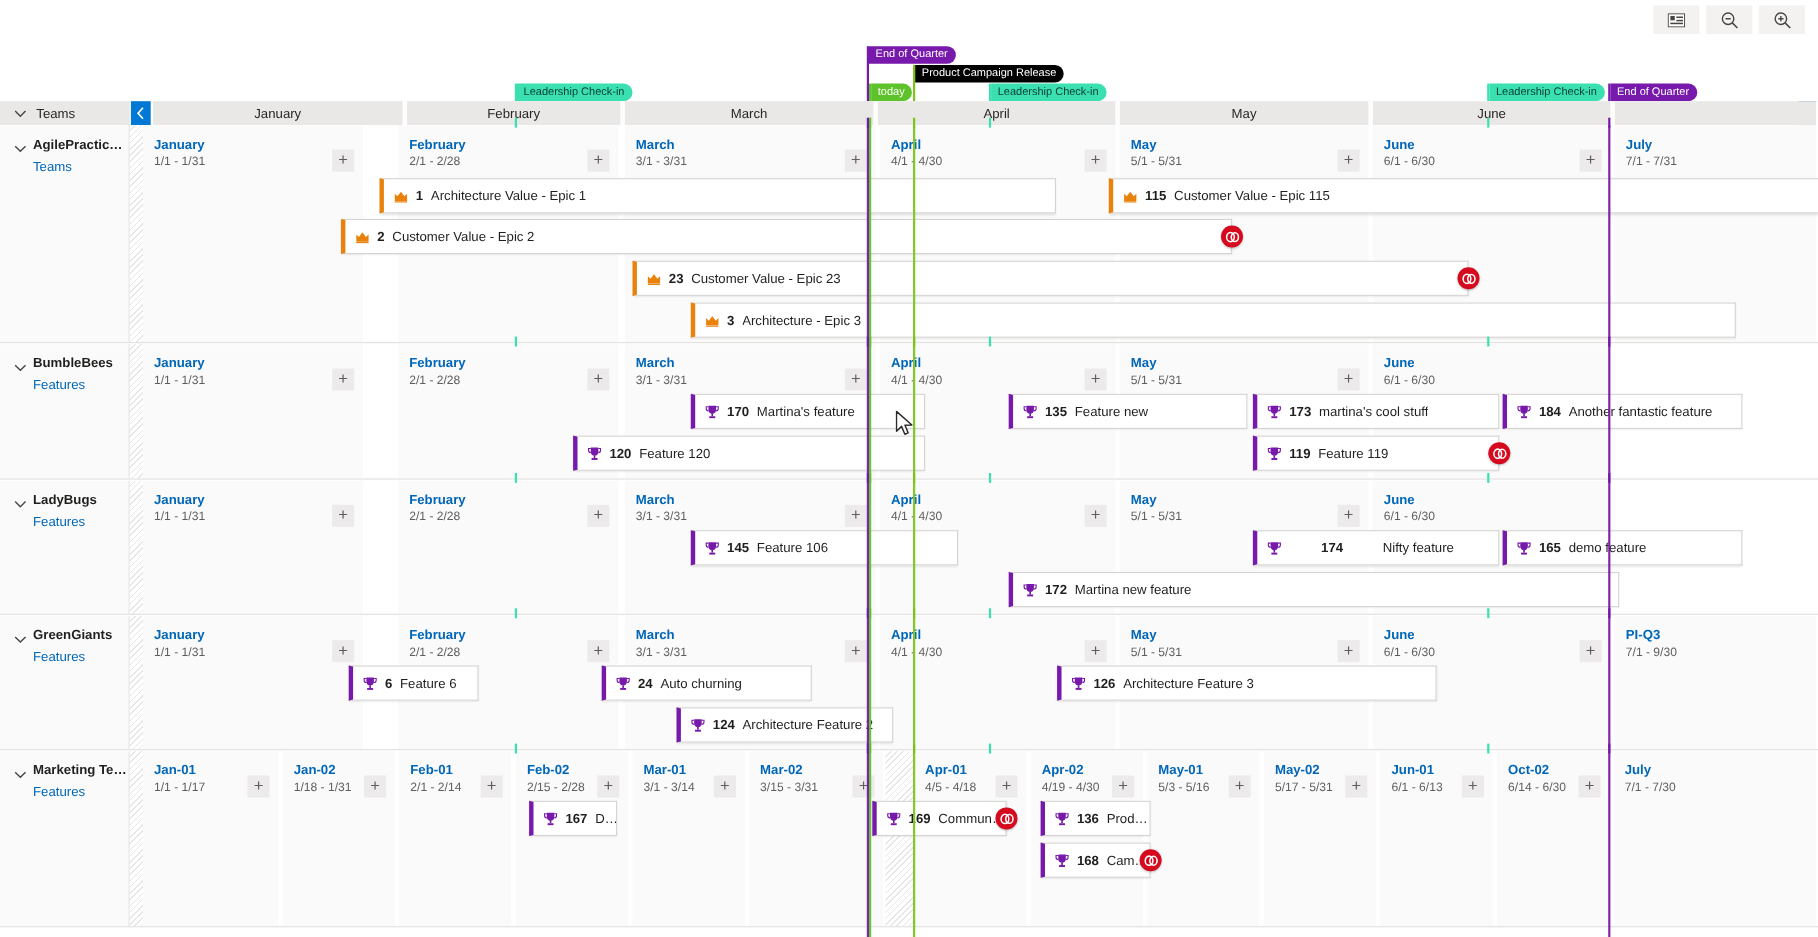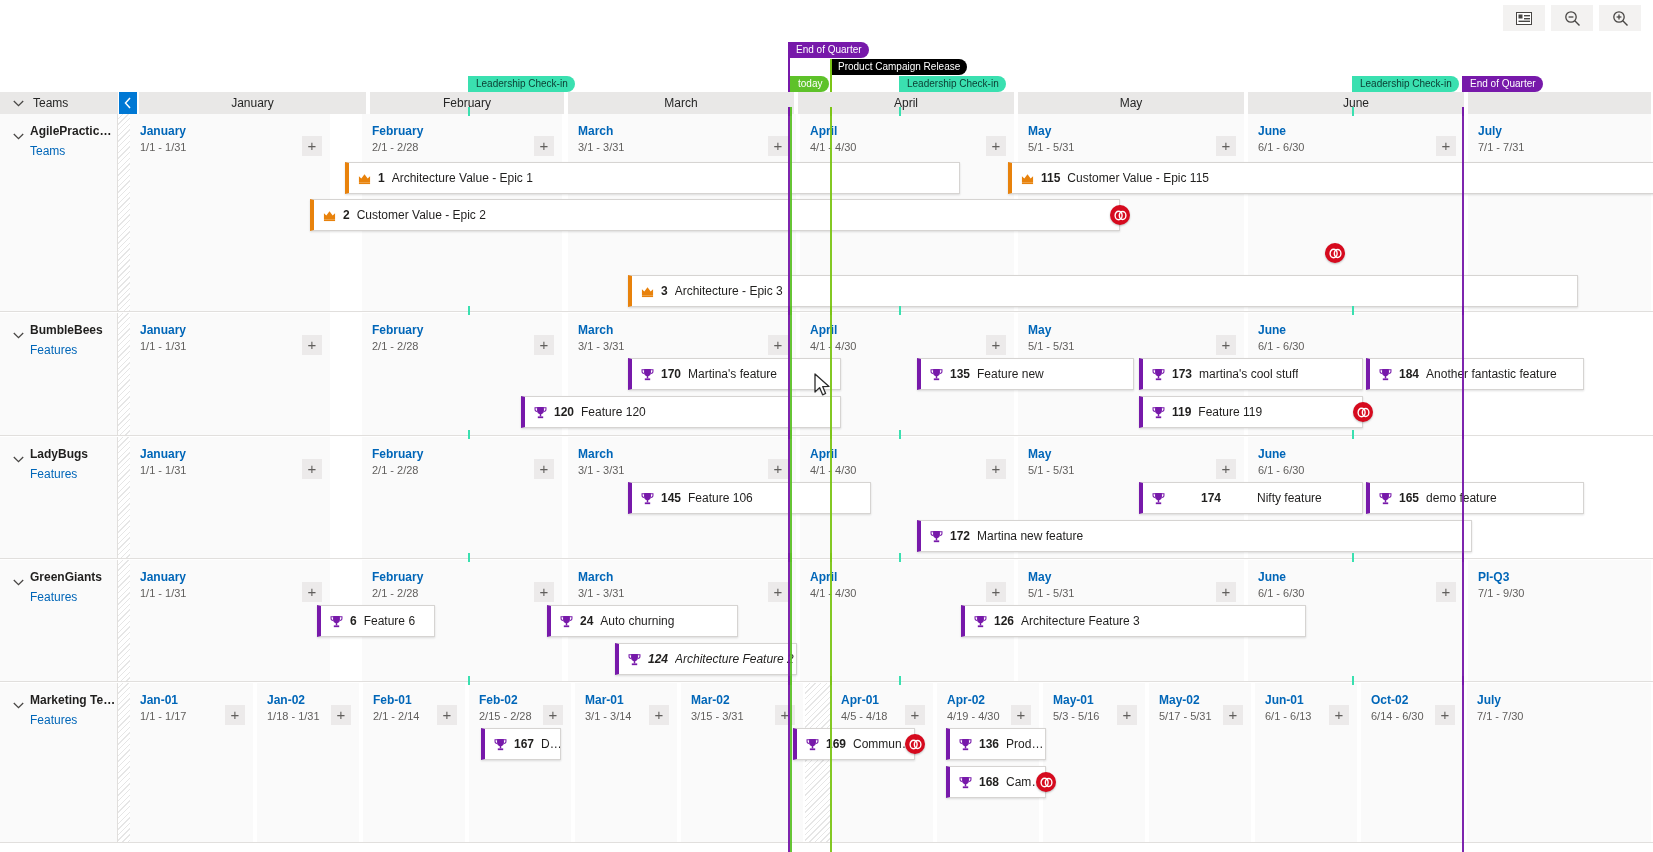--- a/index.html
+++ b/index.html
@@ -283,20 +283,28 @@
             </svg>
             <span class="card-id">2</span>
             <span class="card-title">Customer Value - Epic 2</span>
           </div>
           <div class="dep-badge" style="left: 992px; top: 91px;">
             <svg width="13" height="11" viewBox="0 0 13 11">
               <ellipse cx="4.6" cy="5.5" rx="3.5" ry="4.2" fill="none" stroke="#fff" stroke-width="1.4"></ellipse>
               <ellipse cx="8.6" cy="5.5" rx="3.3" ry="4" fill="none" stroke="#fff" stroke-width="1.4"></ellipse>
             </svg>
           </div>
+          <div class="card epic" style="left: 457px; width: 760px; top: 123px;">
+            <svg class="card-icon" viewBox="0 0 14 12">
+              <path d="M1,10.5 L1,3.5 L3.6,6 L7,1.4 L10.4,6 L13,3.5 L13,10.5 Z" fill="#e8820c"></path>
+              <rect x="1" y="10.8" width="12" height="1.2" fill="#e8820c"></rect>
+            </svg>
+            <span class="card-id">23</span>
+            <span class="card-title">Customer Value - Epic 23</span>
+          </div>
           <div class="dep-badge" style="left: 1207px; top: 129px;">
             <svg width="13" height="11" viewBox="0 0 13 11">
               <ellipse cx="4.6" cy="5.5" rx="3.5" ry="4.2" fill="none" stroke="#fff" stroke-width="1.4"></ellipse>
               <ellipse cx="8.6" cy="5.5" rx="3.3" ry="4" fill="none" stroke="#fff" stroke-width="1.4"></ellipse>
             </svg>
           </div>
           <div class="card epic" style="left: 510px; width: 950px; top: 161px;">
             <svg class="card-icon" viewBox="0 0 14 12">
               <path d="M1,10.5 L1,3.5 L3.6,6 L7,1.4 L10.4,6 L13,3.5 L13,10.5 Z" fill="#e8820c"></path>
               <rect x="1" y="10.8" width="12" height="1.2" fill="#e8820c"></rect>
@@ -595,21 +603,21 @@
             <svg class="card-icon" viewBox="0 0 14 14">
               <path d="M3.3,1 L10.7,1 L10.7,5.2 C10.7,7.4 9.1,8.9 7,8.9 C4.9,8.9 3.3,7.4 3.3,5.2 Z" fill="#7719aa"></path>
               <path d="M3.3,1.9 L1.1,1.9 L1.1,3.6 C1.1,5 2.1,5.9 3.4,5.9" fill="none" stroke="#7719aa" stroke-width="1.1"></path>
               <path d="M10.7,1.9 L12.9,1.9 L12.9,3.6 C12.9,5 11.9,5.9 10.6,5.9" fill="none" stroke="#7719aa" stroke-width="1.1"></path>
               <rect x="6.2" y="8.6" width="1.6" height="2.6" fill="#7719aa"></rect>
               <rect x="4.1" y="11.2" width="5.8" height="1.9" fill="#7719aa"></rect>
             </svg>
             <span class="card-id">126</span>
             <span class="card-title">Architecture Feature 3</span>
           </div>
-          <div class="card feature" style="left: 497px; width: 182px; top: 83px; font-style: italic;">
+          <div class="card feature" style="left: 497px; width: 197px; top: 83px;">
             <svg class="card-icon" viewBox="0 0 14 14">
               <path d="M3.3,1 L10.7,1 L10.7,5.2 C10.7,7.4 9.1,8.9 7,8.9 C4.9,8.9 3.3,7.4 3.3,5.2 Z" fill="#7719aa"></path>
               <path d="M3.3,1.9 L1.1,1.9 L1.1,3.6 C1.1,5 2.1,5.9 3.4,5.9" fill="none" stroke="#7719aa" stroke-width="1.1"></path>
               <path d="M10.7,1.9 L12.9,1.9 L12.9,3.6 C12.9,5 11.9,5.9 10.6,5.9" fill="none" stroke="#7719aa" stroke-width="1.1"></path>
               <rect x="6.2" y="8.6" width="1.6" height="2.6" fill="#7719aa"></rect>
               <rect x="4.1" y="11.2" width="5.8" height="1.9" fill="#7719aa"></rect>
             </svg>
             <span class="card-id">124</span>
             <span class="card-title">Architecture Feature 2</span>
           </div>

